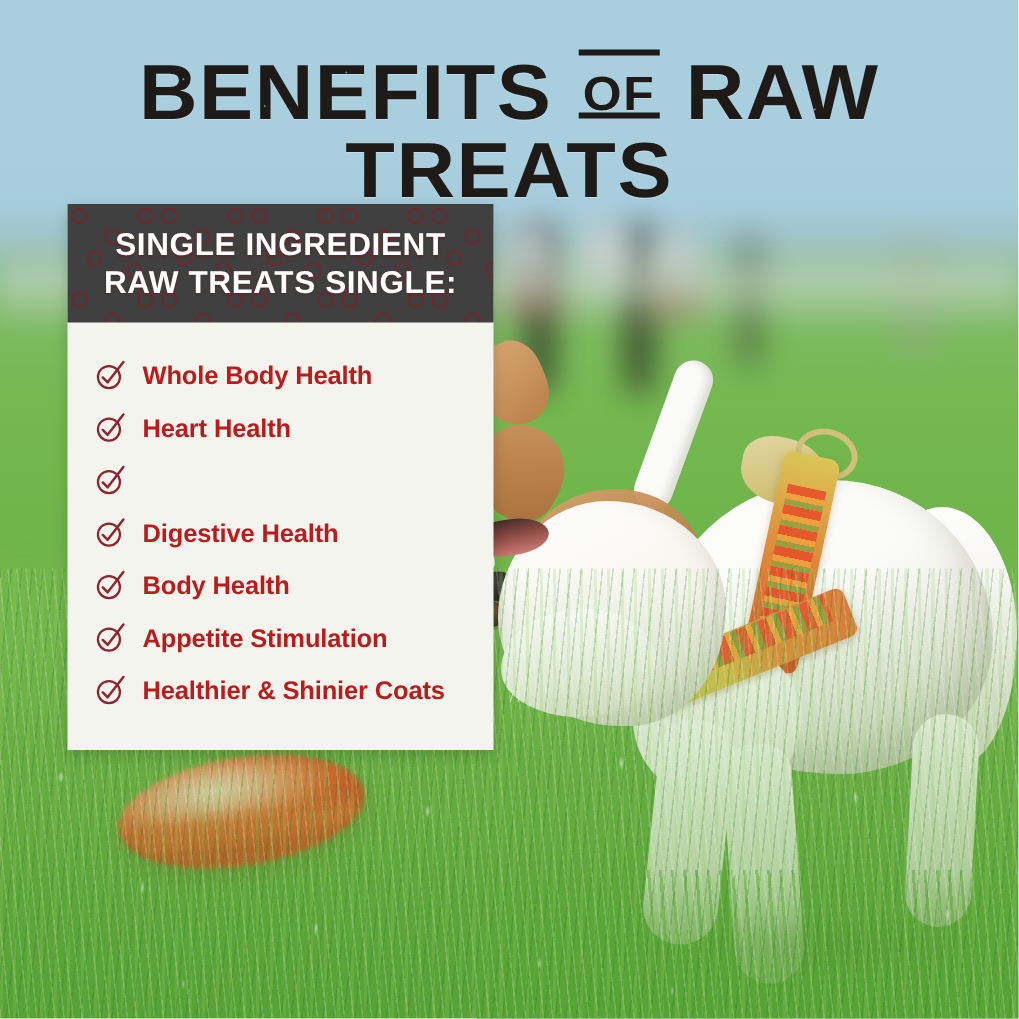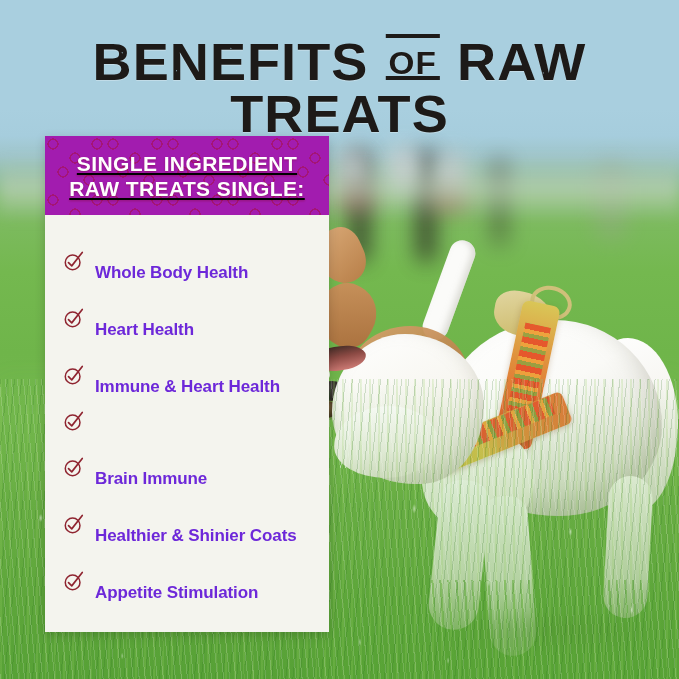--- a/index.html
+++ b/index.html
@@ -341,24 +341,23 @@
   
   .card {
     position: absolute;
     left: 45px; top: 136px;
     width: 284px;
     background: #f4f4ee;
     box-shadow: 0 3px 10px rgba(0,0,0,.18);
   }
   .card-header {
     position: relative;
-    background: #a21caf;
+    background: #404040;
     padding: 15px 8px 14px;
     overflow: hidden;
-    text-decoration: underline;
   }
   .hearts {
     position: absolute; inset: 0;
     opacity: .4;
     background-image:
       radial-gradient(circle 7px at 8px 8px,  transparent 4px, #a90d1f 4px, #a90d1f 5.6px, transparent 5.6px),
       radial-gradient(circle 7px at 30px 22px, transparent 4px, #a90d1f 4px, #a90d1f 5.6px, transparent 5.6px),
       radial-gradient(circle 7px at 52px 8px,  transparent 4px, #a90d1f 4px, #a90d1f 5.6px, transparent 5.6px),
       radial-gradient(circle 7px at 18px 36px, transparent 4px, #a90d1f 4px, #a90d1f 5.6px, transparent 5.6px),
       radial-gradient(circle 7px at 44px 44px, transparent 4px, #a90d1f 4px, #a90d1f 5.6px, transparent 5.6px);
@@ -389,24 +388,23 @@
     flex: 0 0 auto;
     width: 21px;
     height: 21px;
     position: relative;
     display: block;
   }
   .benefit-label {
     font-family: "Liberation Sans", sans-serif;
     font-weight: 700;
     font-size: 17px;
-    color: #6d28d9;
+    color: #b91c1c;
     letter-spacing: -.1px;
     white-space: nowrap;
-    margin-top: 23px;
   }
 </style>
 </head>
 <body>
 
 <div id="infographic">
 
   <div class="photo-bg">
     <div class="bg-blob blob-post-a"></div>
     <div class="bg-blob blob-post-b"></div>
@@ -491,58 +489,58 @@
         <span class="benefit-label">Heart Health</span>
       </div>
 
       <div class="benefit-row">
         <span class="check-icon">
           <svg viewBox="0 0 24 24" width="21" height="21">
               <circle cx="11" cy="13" r="8.4" fill="none" stroke="#8f2430" stroke-width="1.7"></circle>
               <path d="M6.3 13.3 L10 17 L22 1.6" fill="none" stroke="#8f2430" stroke-width="1.9" stroke-linecap="round" stroke-linejoin="round"></path>
             </svg>
         </span>
-        <span class="benefit-label">Immune &amp; Heart Health</span>
-      </div>
-
-      <div class="benefit-row">
-        <span class="check-icon">
-          <svg viewBox="0 0 24 24" width="21" height="21">
-              <circle cx="11" cy="13" r="8.4" fill="none" stroke="#8f2430" stroke-width="1.7"></circle>
-              <path d="M6.3 13.3 L10 17 L22 1.6" fill="none" stroke="#8f2430" stroke-width="1.9" stroke-linecap="round" stroke-linejoin="round"></path>
-            </svg>
-        </span>
-      </div>
-
-      <div class="benefit-row">
-        <span class="check-icon">
-          <svg viewBox="0 0 24 24" width="21" height="21">
-              <circle cx="11" cy="13" r="8.4" fill="none" stroke="#8f2430" stroke-width="1.7"></circle>
-              <path d="M6.3 13.3 L10 17 L22 1.6" fill="none" stroke="#8f2430" stroke-width="1.9" stroke-linecap="round" stroke-linejoin="round"></path>
-            </svg>
-        </span>
-        <span class="benefit-label">Brain Immune</span>
+      </div>
+
+      <div class="benefit-row">
+        <span class="check-icon">
+          <svg viewBox="0 0 24 24" width="21" height="21">
+              <circle cx="11" cy="13" r="8.4" fill="none" stroke="#8f2430" stroke-width="1.7"></circle>
+              <path d="M6.3 13.3 L10 17 L22 1.6" fill="none" stroke="#8f2430" stroke-width="1.9" stroke-linecap="round" stroke-linejoin="round"></path>
+            </svg>
+        </span>
+        <span class="benefit-label">Digestive Health</span>
+      </div>
+
+      <div class="benefit-row">
+        <span class="check-icon">
+          <svg viewBox="0 0 24 24" width="21" height="21">
+              <circle cx="11" cy="13" r="8.4" fill="none" stroke="#8f2430" stroke-width="1.7"></circle>
+              <path d="M6.3 13.3 L10 17 L22 1.6" fill="none" stroke="#8f2430" stroke-width="1.9" stroke-linecap="round" stroke-linejoin="round"></path>
+            </svg>
+        </span>
+        <span class="benefit-label">Body Health</span>
+      </div>
+
+      <div class="benefit-row">
+        <span class="check-icon">
+          <svg viewBox="0 0 24 24" width="21" height="21">
+              <circle cx="11" cy="13" r="8.4" fill="none" stroke="#8f2430" stroke-width="1.7"></circle>
+              <path d="M6.3 13.3 L10 17 L22 1.6" fill="none" stroke="#8f2430" stroke-width="1.9" stroke-linecap="round" stroke-linejoin="round"></path>
+            </svg>
+        </span>
+        <span class="benefit-label">Appetite Stimulation</span>
       </div>
 
       <div class="benefit-row">
         <span class="check-icon">
           <svg viewBox="0 0 24 24" width="21" height="21">
               <circle cx="11" cy="13" r="8.4" fill="none" stroke="#8f2430" stroke-width="1.7"></circle>
               <path d="M6.3 13.3 L10 17 L22 1.6" fill="none" stroke="#8f2430" stroke-width="1.9" stroke-linecap="round" stroke-linejoin="round"></path>
             </svg>
         </span>
         <span class="benefit-label">Healthier &amp; Shinier Coats</span>
-      </div>
-
-      <div class="benefit-row">
-        <span class="check-icon">
-          <svg viewBox="0 0 24 24" width="21" height="21">
-              <circle cx="11" cy="13" r="8.4" fill="none" stroke="#8f2430" stroke-width="1.7"></circle>
-              <path d="M6.3 13.3 L10 17 L22 1.6" fill="none" stroke="#8f2430" stroke-width="1.9" stroke-linecap="round" stroke-linejoin="round"></path>
-            </svg>
-        </span>
-        <span class="benefit-label">Appetite Stimulation</span>
       </div>
 
     </div>
   </div>
 
 </div>
 
 </body></html>

